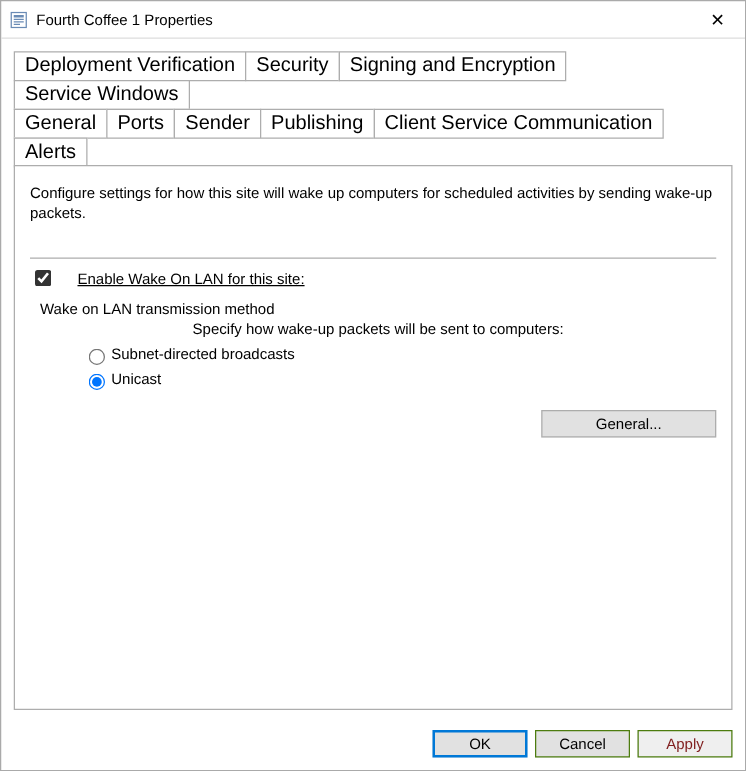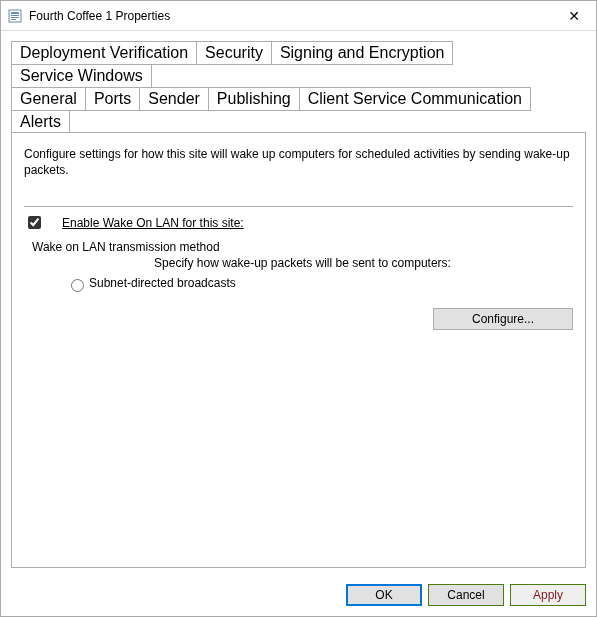--- a/index.html
+++ b/index.html
@@ -210,24 +210,28 @@
       </label>
 
       <div class="group">
         <div class="group-title">Wake on LAN transmission method</div>
         <div class="group-hint">Specify how wake-up packets will be sent to computers:</div>
 
         <label class="radio-row">
           <input type="radio" name="wol" style="">
           <span>Subnet-directed broadcasts</span>
         </label>
+        <label class="radio-row">
+          <input type="radio" name="wol" checked="" style="">
+          <span>Unicast</span>
+        </label>
       </div>
 
       <div class="adv-row">
-        <button>Configure...</button>
+        <button>General...</button>
       </div>
 
     </div>
 
   </div>
 
   <div class="footer">
     <button class="default">OK</button>
     <button>Cancel</button>
     <button disabled="">Apply</button>

